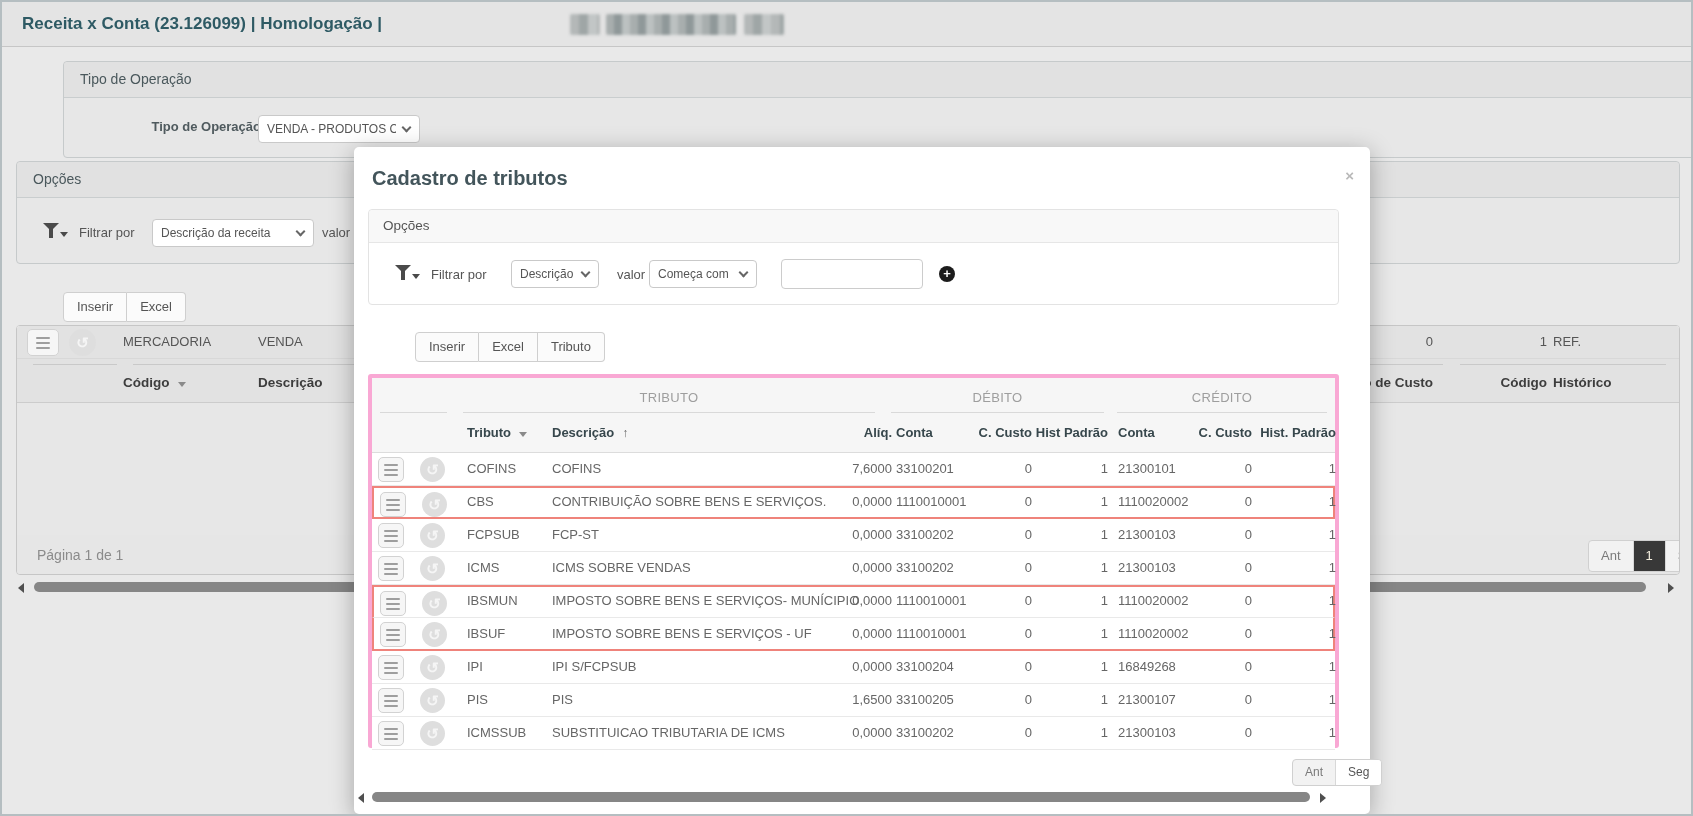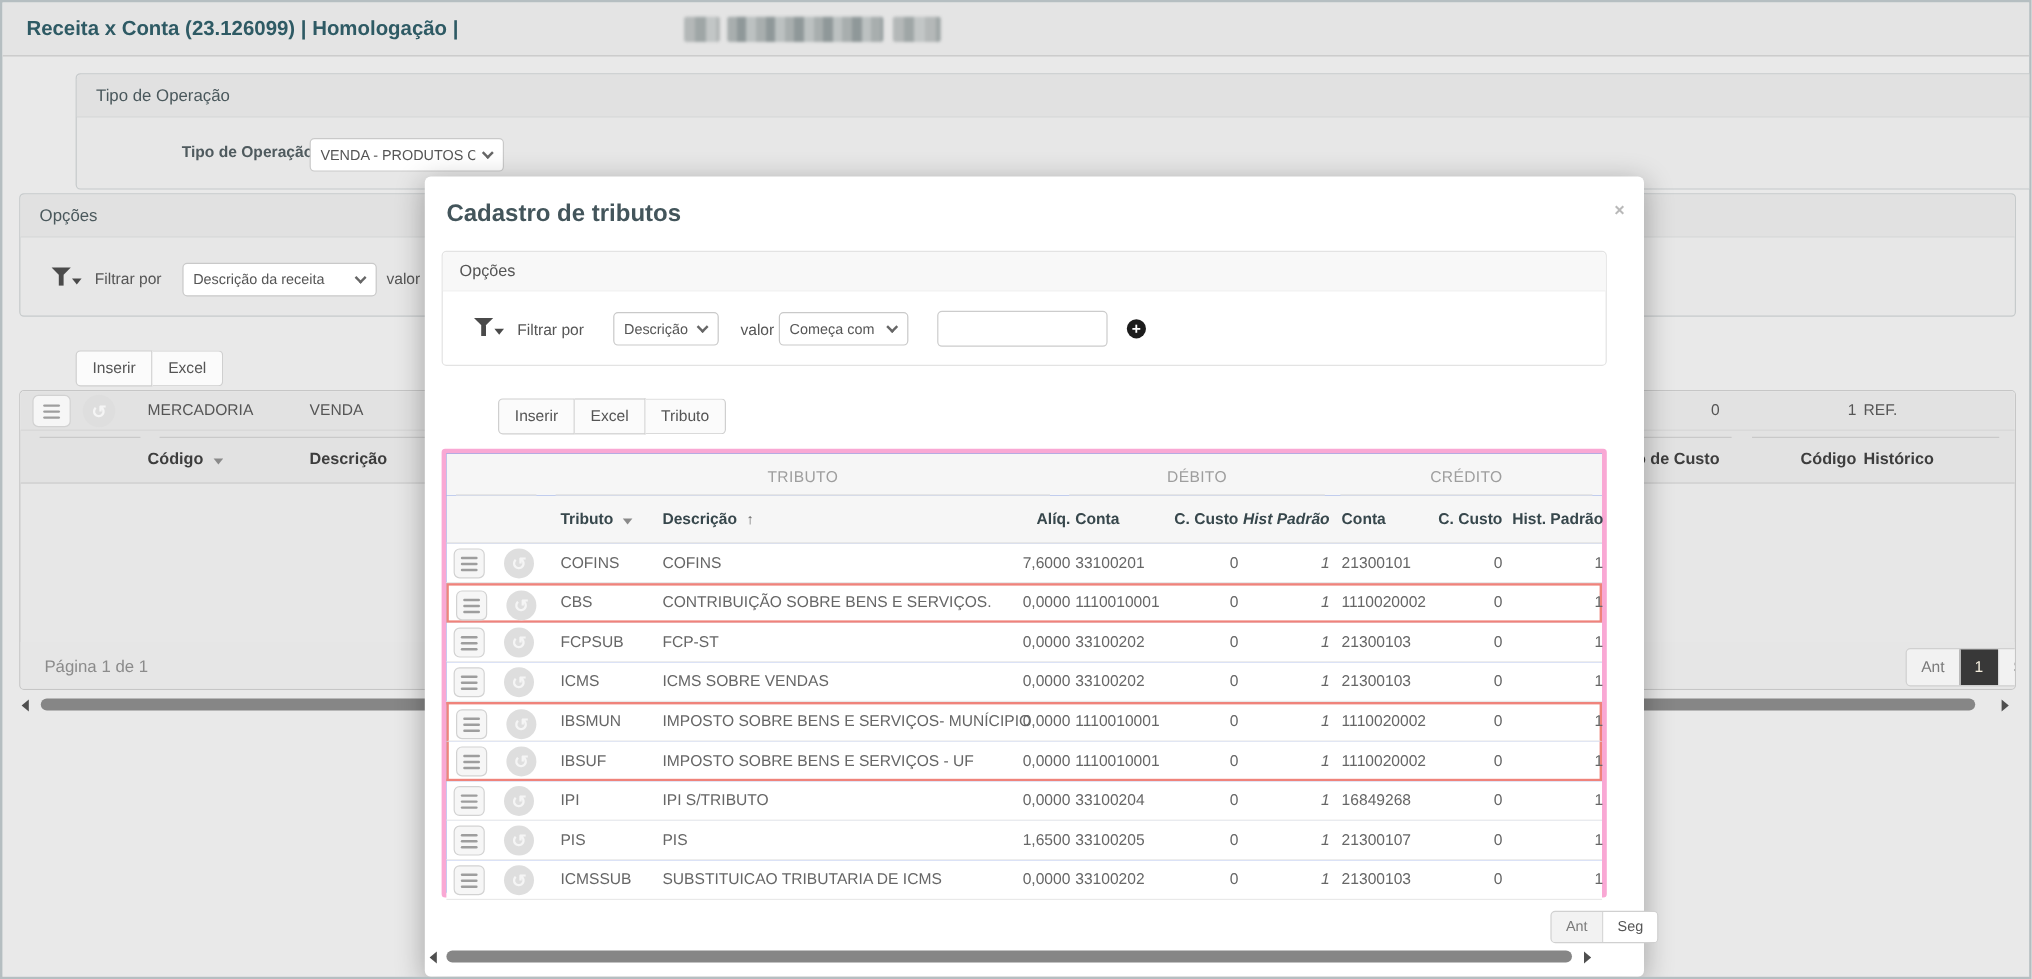--- a/index.html
+++ b/index.html
@@ -126,21 +126,21 @@
   .m-row.hl-last { border-bottom:2px solid #ef837b; }
 
   
   .col-ham   { left:6px;  top:4px; width:26px; height:25px; }
   .col-circ  { left:48px; top:4px; width:25px; height:25px; }
   .x-trib  { left:95px;  }
   .x-desc  { left:180px; width:330px; overflow:hidden; }
   .x-aliq  { left:460px; width:60px; text-align:right; }
   .x-cond  { left:524px; width:76px; }
   .x-ccd   { left:604px; width:56px; text-align:right; }
-  .x-hpd   { left:664px; width:72px; text-align:right;font-style:italic; }
+  .x-hpd   { left:664px; width:72px; text-align:right; }
   .x-conc  { left:746px; width:76px; }
   .x-ccc   { left:822px; width:58px; text-align:right; }
   .x-hpc   { left:884px; width:80px; text-align:right; }
 
   .plusbtn { position:absolute; width:16px; height:16px; border-radius:50%; background:#1c1c1c;
              color:#fff; font-size:13px; line-height:15px; text-align:center; font-weight:700; }
 </style>
 </head>
 <body>
 
@@ -436,21 +436,21 @@
             <span class="c x-hpc">1</span>
           </div>
           <div class="m-row">
             <span class="hambtn col-ham">
               <i></i>
               <i></i>
               <i></i>
             </span>
             <span class="circbtn col-circ">↺</span>
             <span class="c x-trib">IPI</span>
-            <span class="c x-desc">IPI S/TRIBUTO</span>
+            <span class="c x-desc">IPI S/FCPSUB</span>
             <span class="c x-aliq">0,0000</span>
             <span class="c x-cond">33100204</span>
             <span class="c x-ccd">0</span>
             <span class="c x-hpd">1</span>
             <span class="c x-conc">16849268</span>
             <span class="c x-ccc">0</span>
             <span class="c x-hpc">1</span>
           </div>
           <div class="m-row alt">
             <span class="hambtn col-ham">

